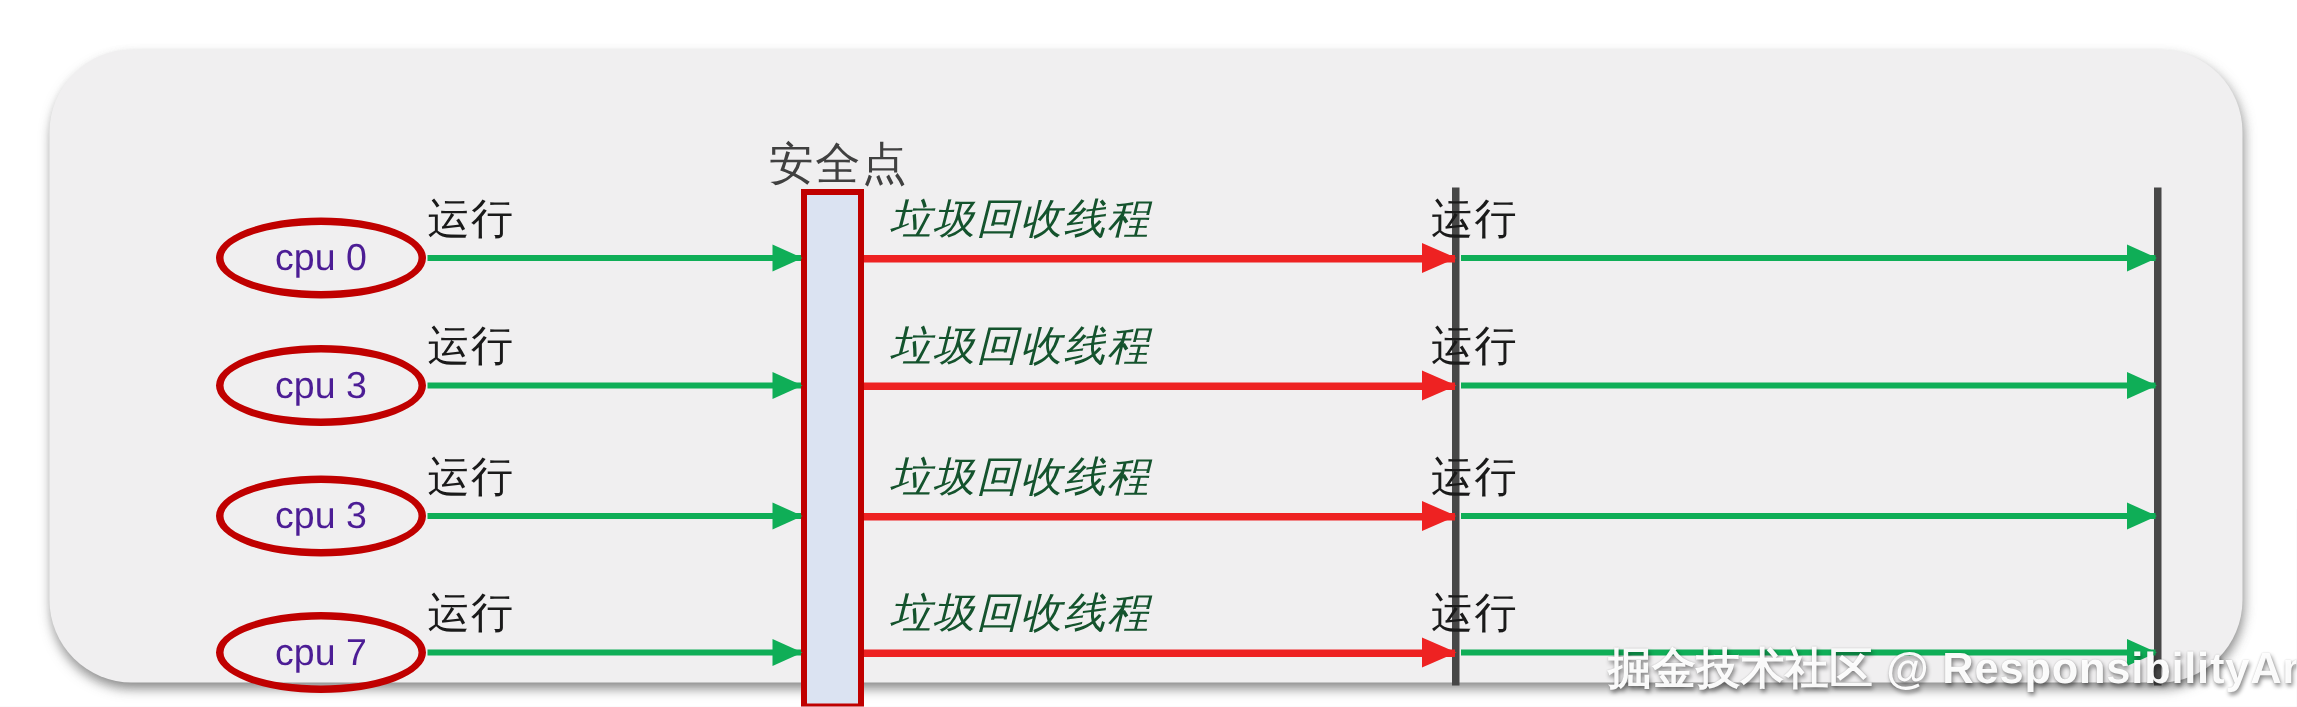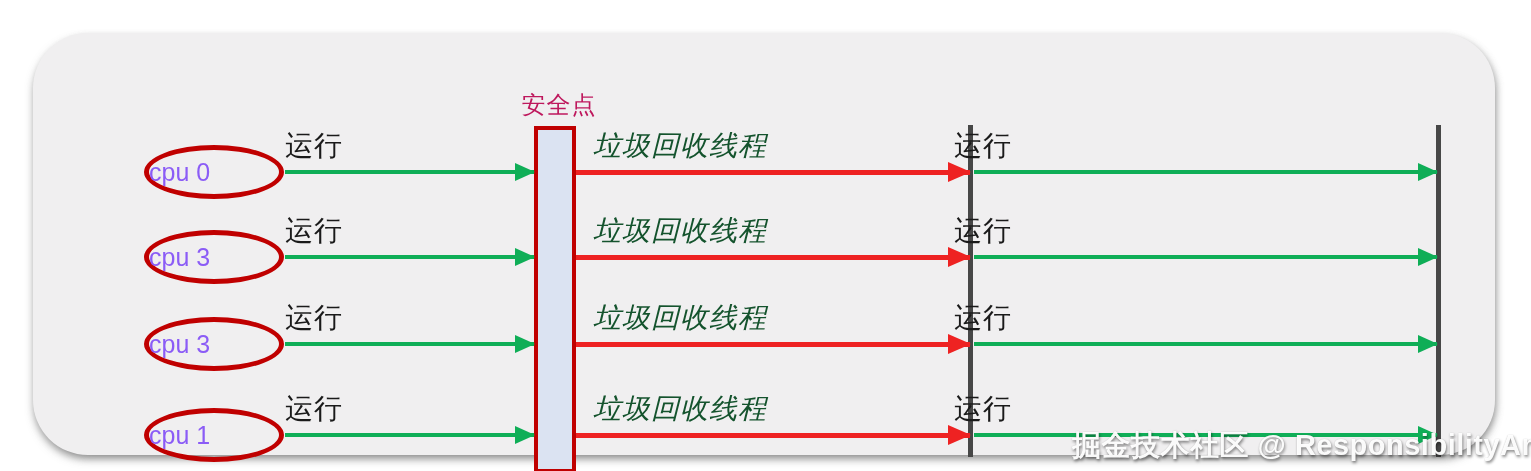--- a/index.html
+++ b/index.html
@@ -18,21 +18,21 @@
     background: #f0eff0;
     border-radius: 55px;
     box-shadow: 0 5px 8px -1px rgba(70,70,70,0.55), 4px 2px 7px -2px rgba(120,120,120,0.35);
   }
 
   
   .safe-label {
     position: absolute;
     left: 445px; top: 56px; width: 162px;
     text-align: center;
-    font-size: 24px; color: #be185d; letter-spacing: 1px;
+    font-size: 30px; color: #404040; letter-spacing: 1px;
   }
   .safe-bar {
     position: absolute;
     left: 501px; top: 93px;
     width: 42px; height: 347px;
     box-sizing: border-box;
     background: #dbe3f2;
     border: 4px solid #c00000;
   }
 
@@ -48,22 +48,22 @@
   
   .row { position: absolute; left: 0; top: 0; width: 100%; }
 
   .cpu-ellipse {
     position: absolute;
     left: 111px; top: calc(var(--y) - 27px);
     width: 140px; height: 54px;
     box-sizing: border-box;
     border: 5px solid #c00000;
     border-radius: 50%;
-    display: flex; align-items: center; justify-content: flex-start;
-    font-size: 25px; color: #8b5cf6;
+    display: flex; align-items: center; justify-content: center;
+    font-size: 25px; color: #4c1d95;
   }
 
   .arrow {
     position: absolute;
     height: 4px; top: calc(var(--y) - 2px);
   }
   .arrow::after {
     content: "";
     position: absolute;
     right: -1px; top: -7px;
@@ -146,21 +146,21 @@
       <div class="lbl run1">运行</div>
       <div class="arrow green seg1"></div>
       <div class="lbl gc">垃圾回收线程</div>
       <div class="arrow red seg2"></div>
       <div class="lbl run2">运行</div>
       <div class="arrow green seg3"></div>
     </div>
 
     <div class="row" style="--y:402px">
       <div class="cpu-ellipse">
-        <span>cpu 1</span>
+        <span>cpu 7</span>
       </div>
       <div class="lbl run1">运行</div>
       <div class="arrow green seg1"></div>
       <div class="lbl gc">垃圾回收线程</div>
       <div class="arrow red seg2"></div>
       <div class="lbl run2">运行</div>
       <div class="arrow green seg3"></div>
     </div>
 
   </div>

